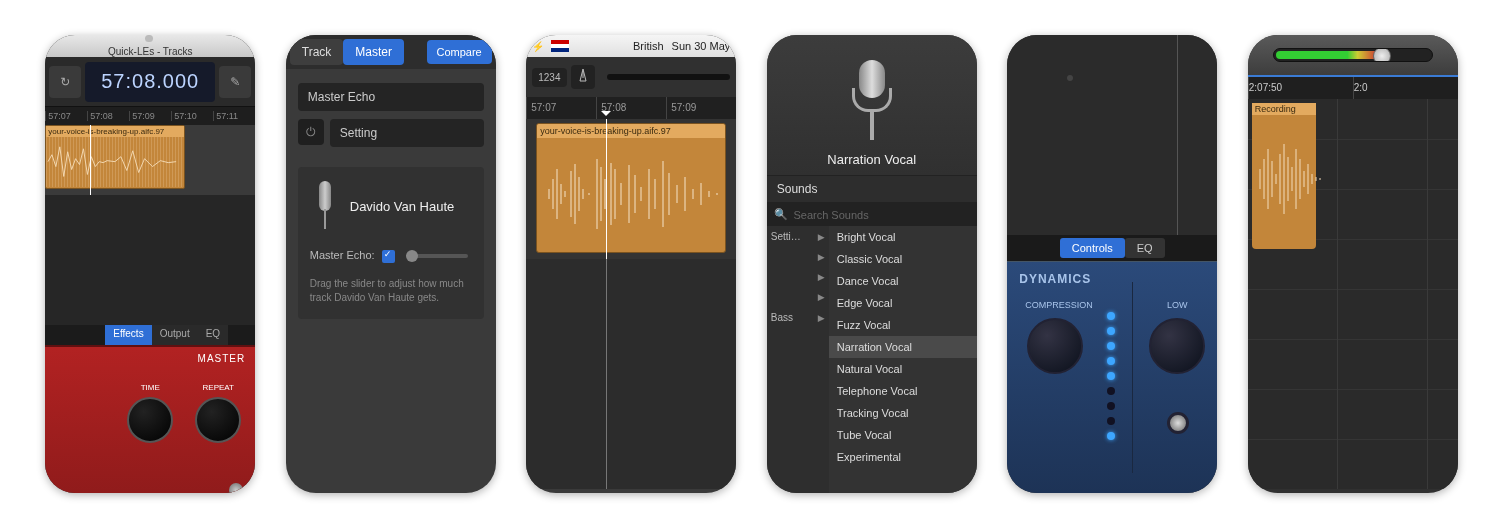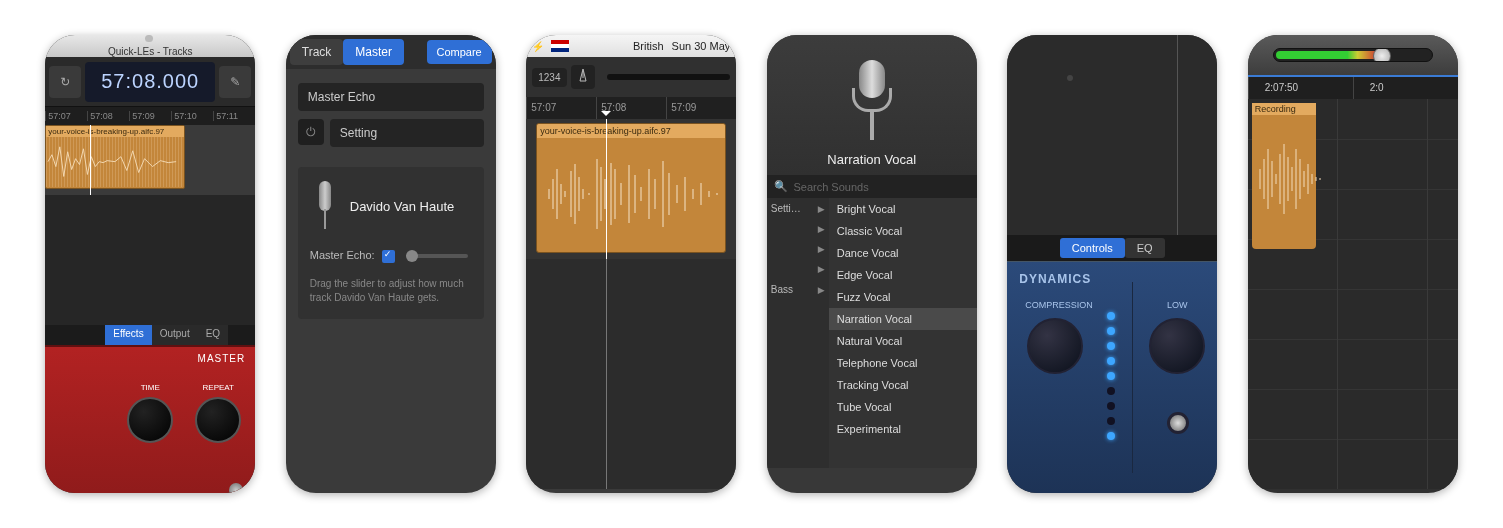--- a/index.html
+++ b/index.html
@@ -148,21 +148,21 @@
   .led{width:8px;height:8px;border-radius:4px;background:#112;}
   .led.on{background:#3da6ff;box-shadow:0 0 4px #3da6ff;}
   .jack{width:22px;height:22px;border-radius:50%;background:radial-gradient(#ddd,#666);border:3px solid #223;position:absolute;}
   
   #panel6{background:#303030;}
   #p6-bar{height:40px;background:linear-gradient(#5a5a5a,#3d3d3d);display:flex;align-items:center;justify-content:center;padding:0 6px;}
   .level-meter{width:160px;height:14px;background:#222;border-radius:7px;position:relative;overflow:hidden;border:1px solid #111;}
   .level-fill{position:absolute;left:2px;top:2px;bottom:2px;width:65%;background:linear-gradient(90deg,#3c3,#3c3 70%,#cc3 80%,#c33 100%);border-radius:5px;}
   .level-knob{position:absolute;left:63%;top:-2px;width:18px;height:18px;background:radial-gradient(#eee,#aaa);border-radius:9px;border:1px solid #666;}
   #p6-ruler{height:24px;background:#1f1f1f;display:flex;font-size:10px;color:#ccc;border-top:2px solid #3a7bd5;}
-  #p6-ruler div{flex:1;padding:5px 16px;border-left:1px solid #444;}
+  #p6-ruler div{flex:1;padding:5px 0;border-left:1px solid #444;}
   #p6-lane{height:390px;background:#2a2a2a;position:relative;}
   #p6-lane .grid{position:absolute;inset:0;background:repeating-linear-gradient(90deg,transparent 0 89px,#3a3a3a 89px 90px),repeating-linear-gradient(0deg,transparent 0 49px,#353535 49px 50px);}
   .rec-region{position:absolute;left:4px;top:4px;width:64px;height:146px;background:#c3863a;border-radius:4px;}
   .rec-region .lbl{font-size:9px;background:#e3aa5f;color:#3a2a10;padding:1px 3px;}
   .rec-region svg{width:74px;height:120px;margin-top:4px;}
 </style>
 </head>
 <body>
 
 <div class="panel" id="panel1">
@@ -314,20 +314,21 @@
 
 <div class="panel" id="panel4">
   <div id="p4-head">
     <div class="big-mic">
       <div class="cap"></div>
         <div class="mount"></div>
         <div class="stem"></div>
     </div>
     <div id="p4-title">Narration Vocal</div>
   </div>
+  <div id="p4-sounds">Sounds</div>
   <div id="p4-search">
     <span>🔍</span>
     <span>Search Sounds</span>
   </div>
   <div id="p4-cols">
     <div id="p4-left">
       <div>
           <span>Setti…</span>
           <span class="arrow">▶</span>
         </div>

